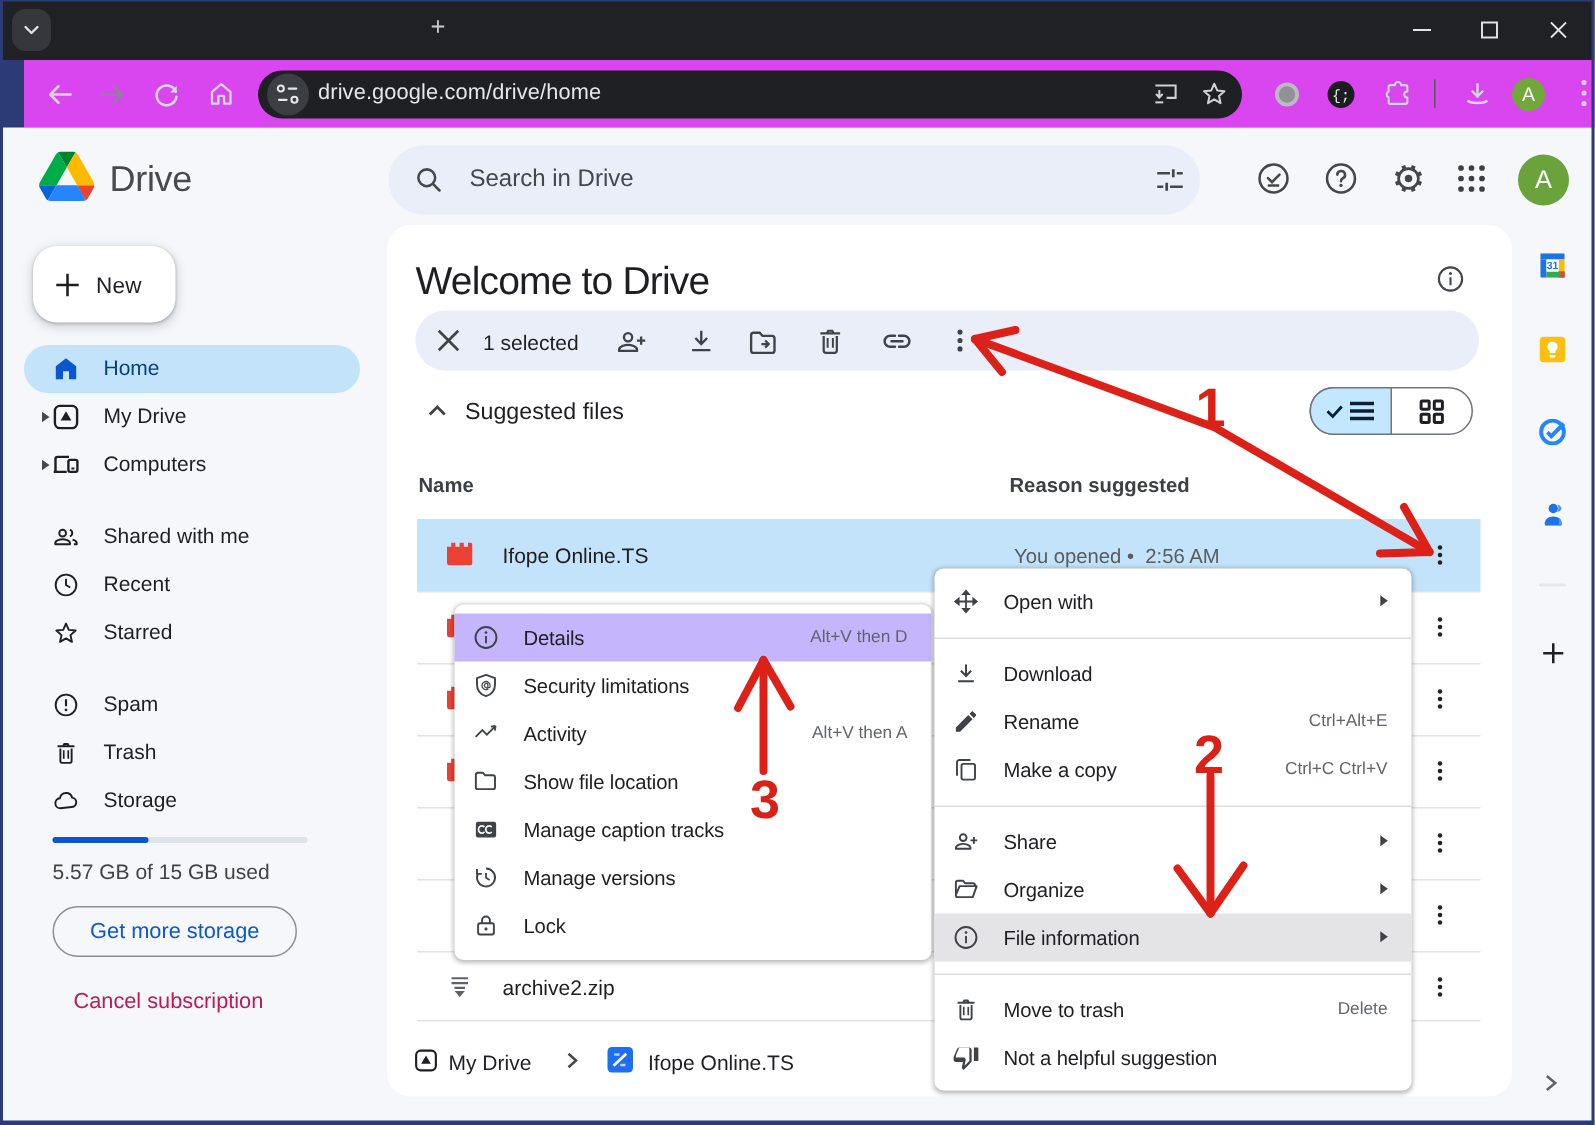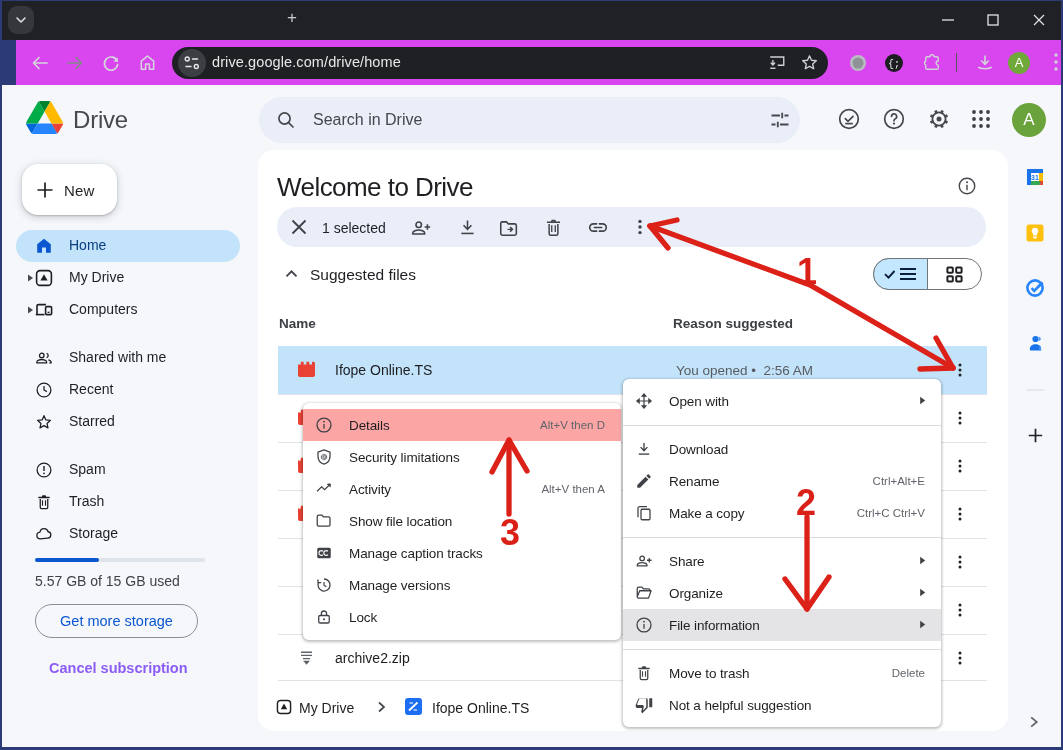--- a/index.html
+++ b/index.html
@@ -259,21 +259,21 @@
           </svg>
         <span class="lbl">Storage</span>
       </div>
     </div>
 
     <div class="abs" style="left:35px;top:473px;width:170px;height:4px;border-radius:2px;background:#dfe3ea;"></div>
     <div class="abs" style="left:35px;top:473px;width:64px;height:4px;border-radius:2px;background:#0b57d0;"></div>
     <div class="abs" style="left:35px;top:488px;font-size:14px;color:#3f4247;">5.57 GB of 15 GB used</div>
     <div class="abs" style="left:35px;top:519px;width:163px;height:34px;border-radius:17px;border:1px solid #8a8f94;"></div>
     <div class="abs" style="left:35px;top:528px;width:163px;text-align:center;font-size:14.5px;font-weight:500;color:#0b57d0;">Get more storage</div>
-    <div class="abs" style="left:49px;top:575px;font-size:14.5px;font-weight:700;color:#8b5cf6;">Cancel subscription</div>
+    <div class="abs" style="left:49px;top:575px;font-size:14.5px;font-weight:400;color:#be185d;">Cancel subscription</div>
 
     <div id="panel">
 
       <div class="abs" style="left:19px;top:22px;font-size:26px;letter-spacing:-0.55px;color:#1f1f23;">Welcome to Drive</div>
       <svg class="abs" style="left:699px;top:26px" width="20" height="20" viewBox="0 0 24 24">
           <circle cx="12" cy="12" r="9.3" stroke="#44474c" stroke-width="1.7" fill="none"></circle>
           <path d="M12 10.6 V17" stroke="#44474c" stroke-width="1.7"></path>
           <circle cx="12" cy="7.6" r="1.2" fill="#44474c"></circle>
         </svg>
 
@@ -404,21 +404,21 @@
           <path d="M4 1.5 L9 6 L4 10.5" stroke="#44474c" stroke-width="1.7" fill="none"></path>
         </svg>
       <div class="abs" style="left:147px;top:548px;width:17px;height:17px;border-radius:3px;background:#1c6ef3;"></div>
       <svg class="abs" style="left:147px;top:548px" width="17" height="17" viewBox="0 0 17 17">
           <path d="M4 12.5 L12.5 4.5" stroke="#fff" stroke-width="1.8"></path>
           <path d="M4.5 5 h3.5 M12 12 h-3.5" stroke="#bcd4f8" stroke-width="1.6"></path>
         </svg>
       <div class="abs" style="left:174px;top:550px;font-size:14px;font-weight:500;color:#1f1f23;">Ifope Online.TS</div>
 
       <div class="menu" style="left:45px;top:253px;width:318px;height:237px;">
-        <div class="mi" style="top:6px;background:#fca5a5;">
+        <div class="mi" style="top:6px;background:#c4b5fd;">
           <svg class="mic" viewBox="0 0 24 24">
               <circle cx="12" cy="12" r="9.3" stroke="#3f4247" stroke-width="1.7" fill="none"></circle>
               <path d="M12 10.6 V17" stroke="#3f4247" stroke-width="1.7"></path>
               <circle cx="12" cy="7.6" r="1.2" fill="#3f4247"></circle>
             </svg>
           <span class="mlb">Details</span>
             <span class="msc">Alt+V then D</span>
         </div>
         <div class="mi" style="top:38px;">
           <svg class="mic" viewBox="0 0 24 24">

